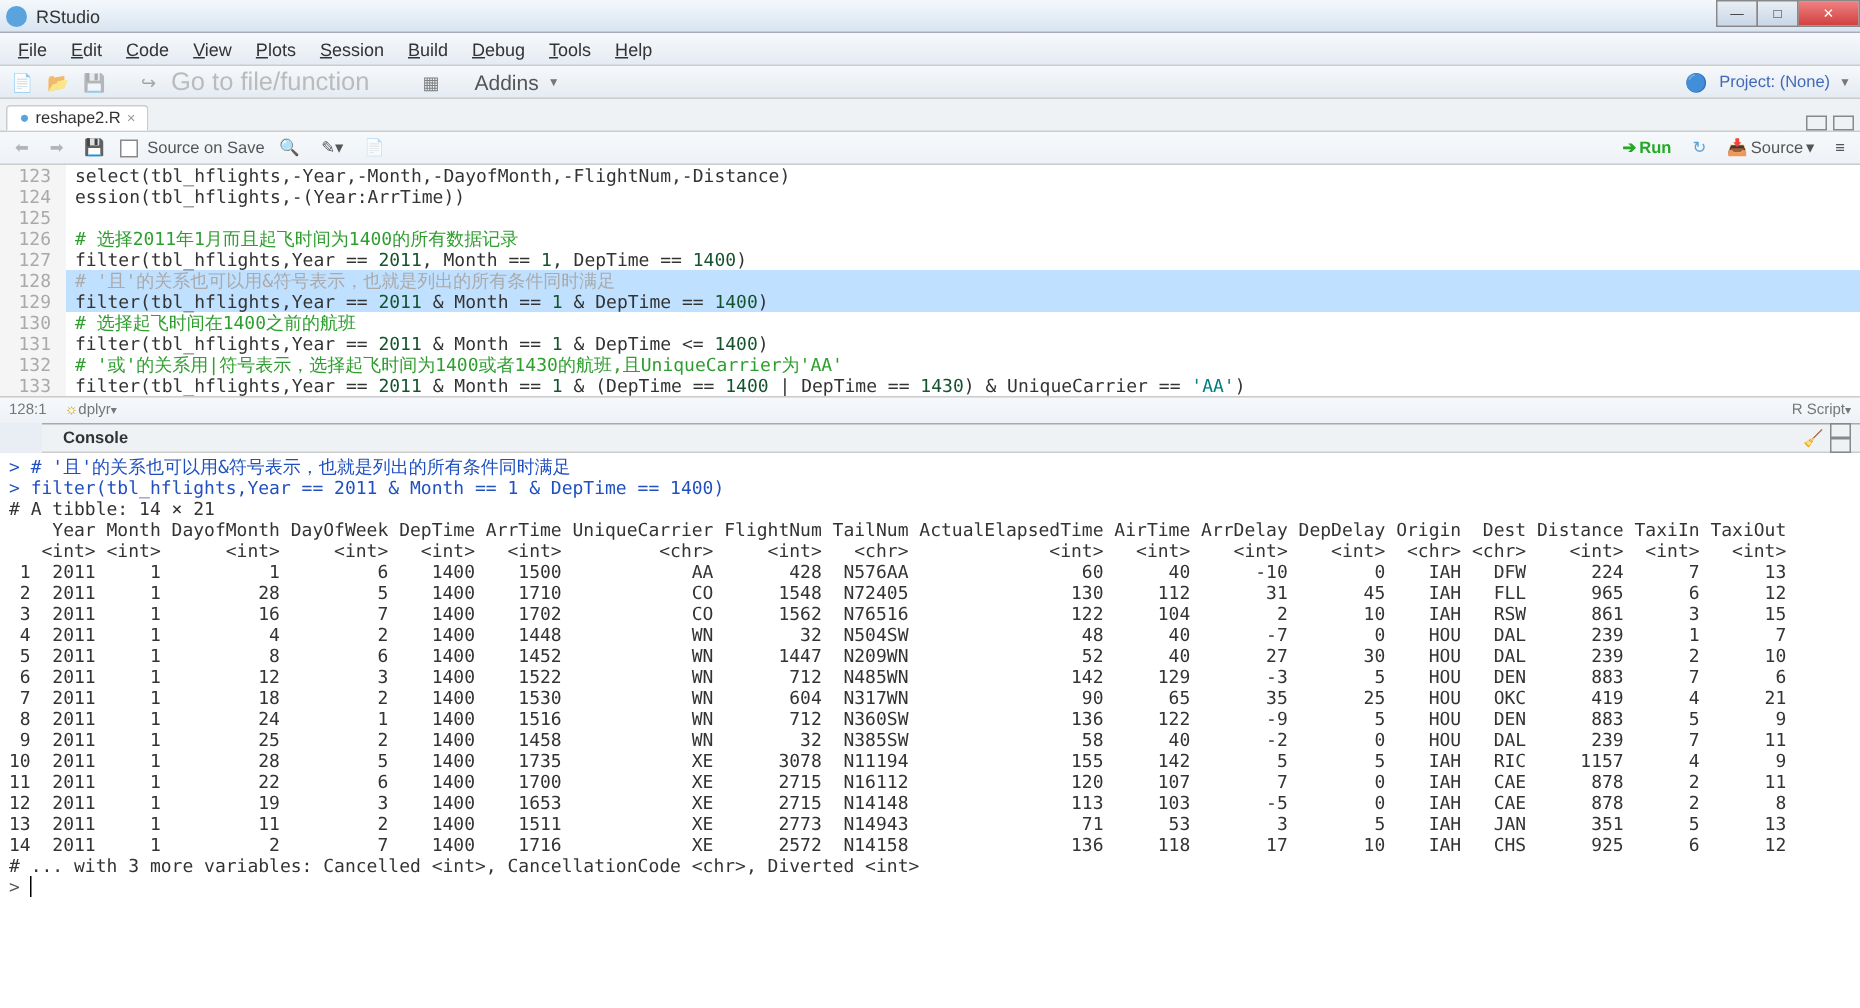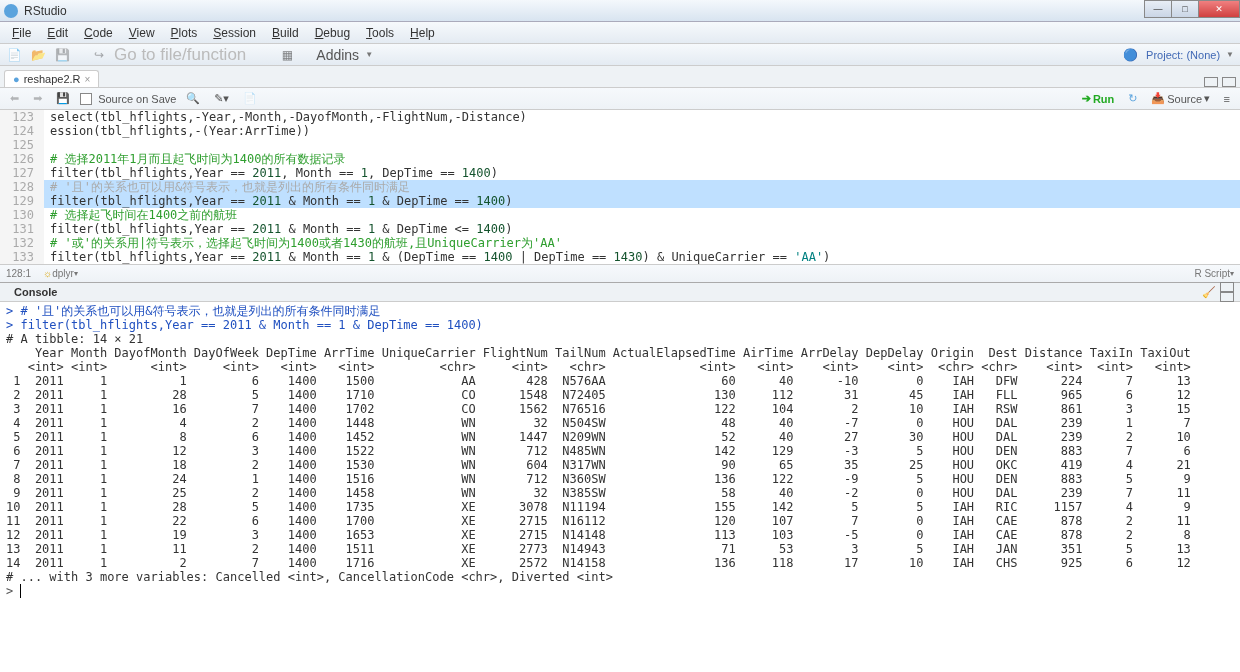--- a/index.html
+++ b/index.html
@@ -31,21 +31,21 @@
 .editor .line { display: flex; white-space: pre; }
 .editor .gutter { width: 44px; text-align: right; padding-right: 10px; color: #aaa; background: #f5f5f5; user-select: none; }
 .editor .code { flex: 1; padding-left: 6px; }
 .editor .hl { background: #bfe0ff; }
 .editor .comment { color: #2e9e2e; }
 .editor .comment2 { color: #aaa; }
 .editor .num { color: #14532d; }
 .editor .str { color: #008080; text-align: right; }
 .editor-status { height: 18px; background: linear-gradient(#f6f9fc, #eef2f6); border-top: 1px solid #ccc; display: flex; align-items: center; padding: 0 6px; font-size: 10px; color: #777; }
 .editor-status .spacer { flex: 1; }
-.console-tabs { height: 20px; background: #eef2f5; border-top: 1px solid #aaa; border-bottom: 1px solid #ccc; display: flex; align-items: center; padding: 0 6px; font-size: 11px; }
+.console-tabs { height: 20px; background: #eef2f5; border-top: 1px solid #aaa; border-bottom: 1px solid #ccc; display: flex; align-items: center; padding: 0 6px; font-size: 11px; margin-left: 28px; }
 .console-tabs .ctab { padding: 2px 8px; }
 .console-tabs .spacer { flex: 1; }
 .console { background: #fff; font-family: "Lucida Console", Consolas, monospace; font-size: 12px; line-height: 14px; padding: 2px 6px; overflow: hidden; height: 388px; white-space: pre; }
 .console .prompt-line { color: #2050c0; }
 .console .prompt-g { color: #555; }
 .console .cursor { border-left: 1px solid #000; animation: blink 1s infinite; }
 @keyframes blink { 50% { opacity: 0; } }
 .chk { width: 12px; height: 12px; border: 1px solid #888; background: #fff; }
 </style>
 </head>

